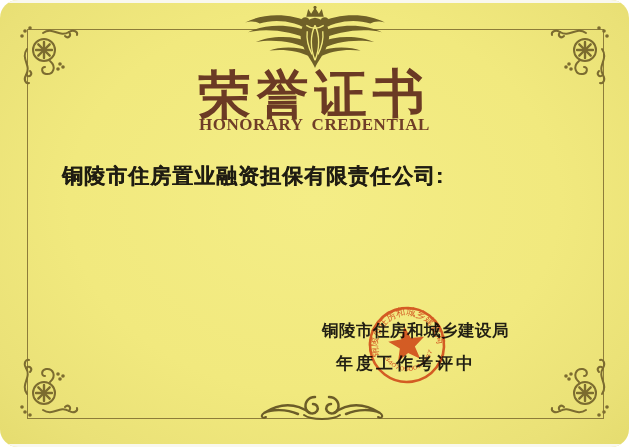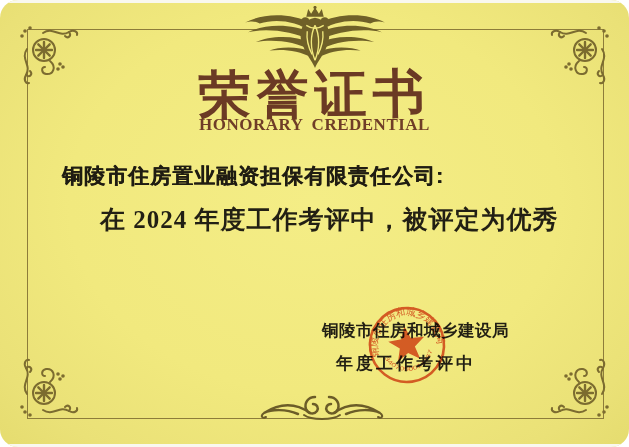--- a/index.html
+++ b/index.html
@@ -260,21 +260,20 @@
       <path d="M66,20 C72,24 78,24 84,20"></path>
     </g>
   </svg>
 
   <div class="title">荣誉证书</div>
   <div class="subtitle">HONORARY CREDENTIAL</div>
 
   <div class="recipient">铜陵市住房置业融资担保有限责任公司:</div>
 
   <div class="body-text">
-    <div class="line1">在 2024 年度工作考评中，被评定为优秀</div>
   </div>
 
   <div class="issuer">铜陵市住房和城乡建设局</div>
   <div class="issue-date">年度工作考评中</div>
 
   <svg class="seal" viewBox="0 0 80 80">
     <defs>
       <path id="sealArcTop" d="M 11,48 A 30,30 0 1 1 69,48"></path>
       <path id="sealArcBottom" d="M 15,47 A 26,26 0 0 0 65,47"></path>
     </defs>

